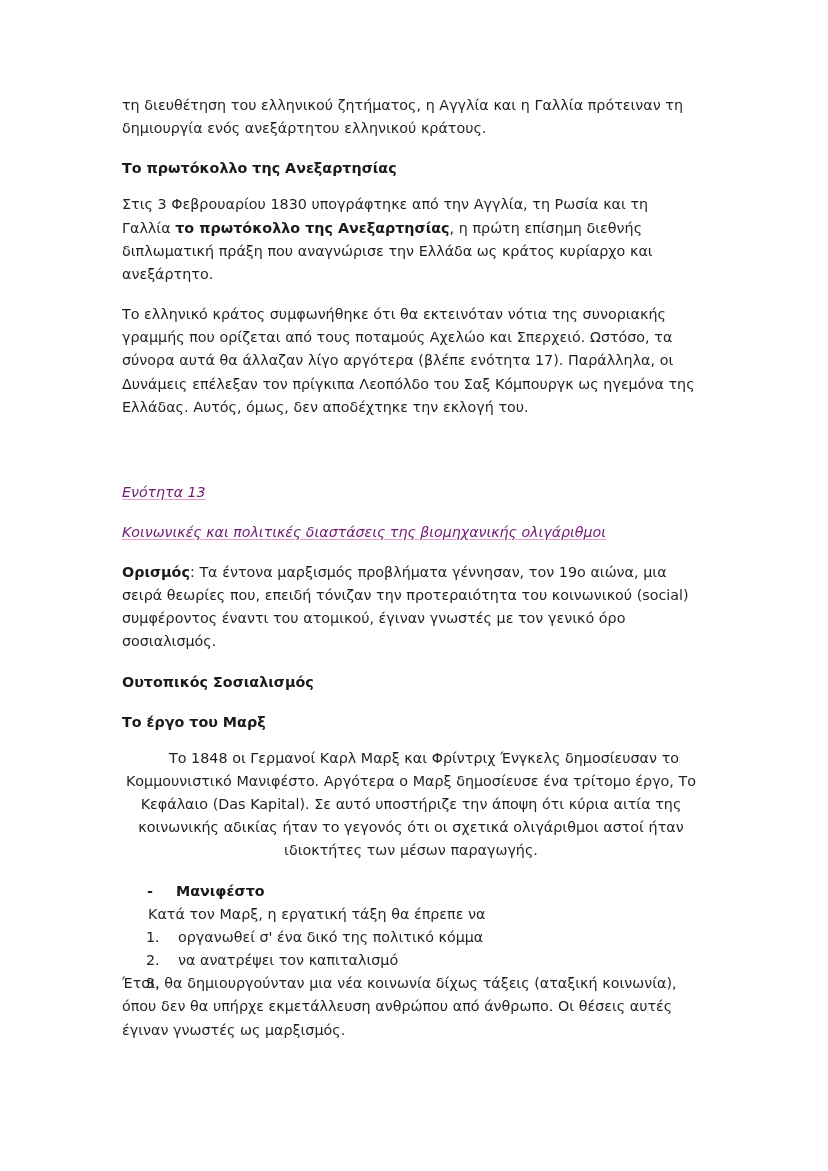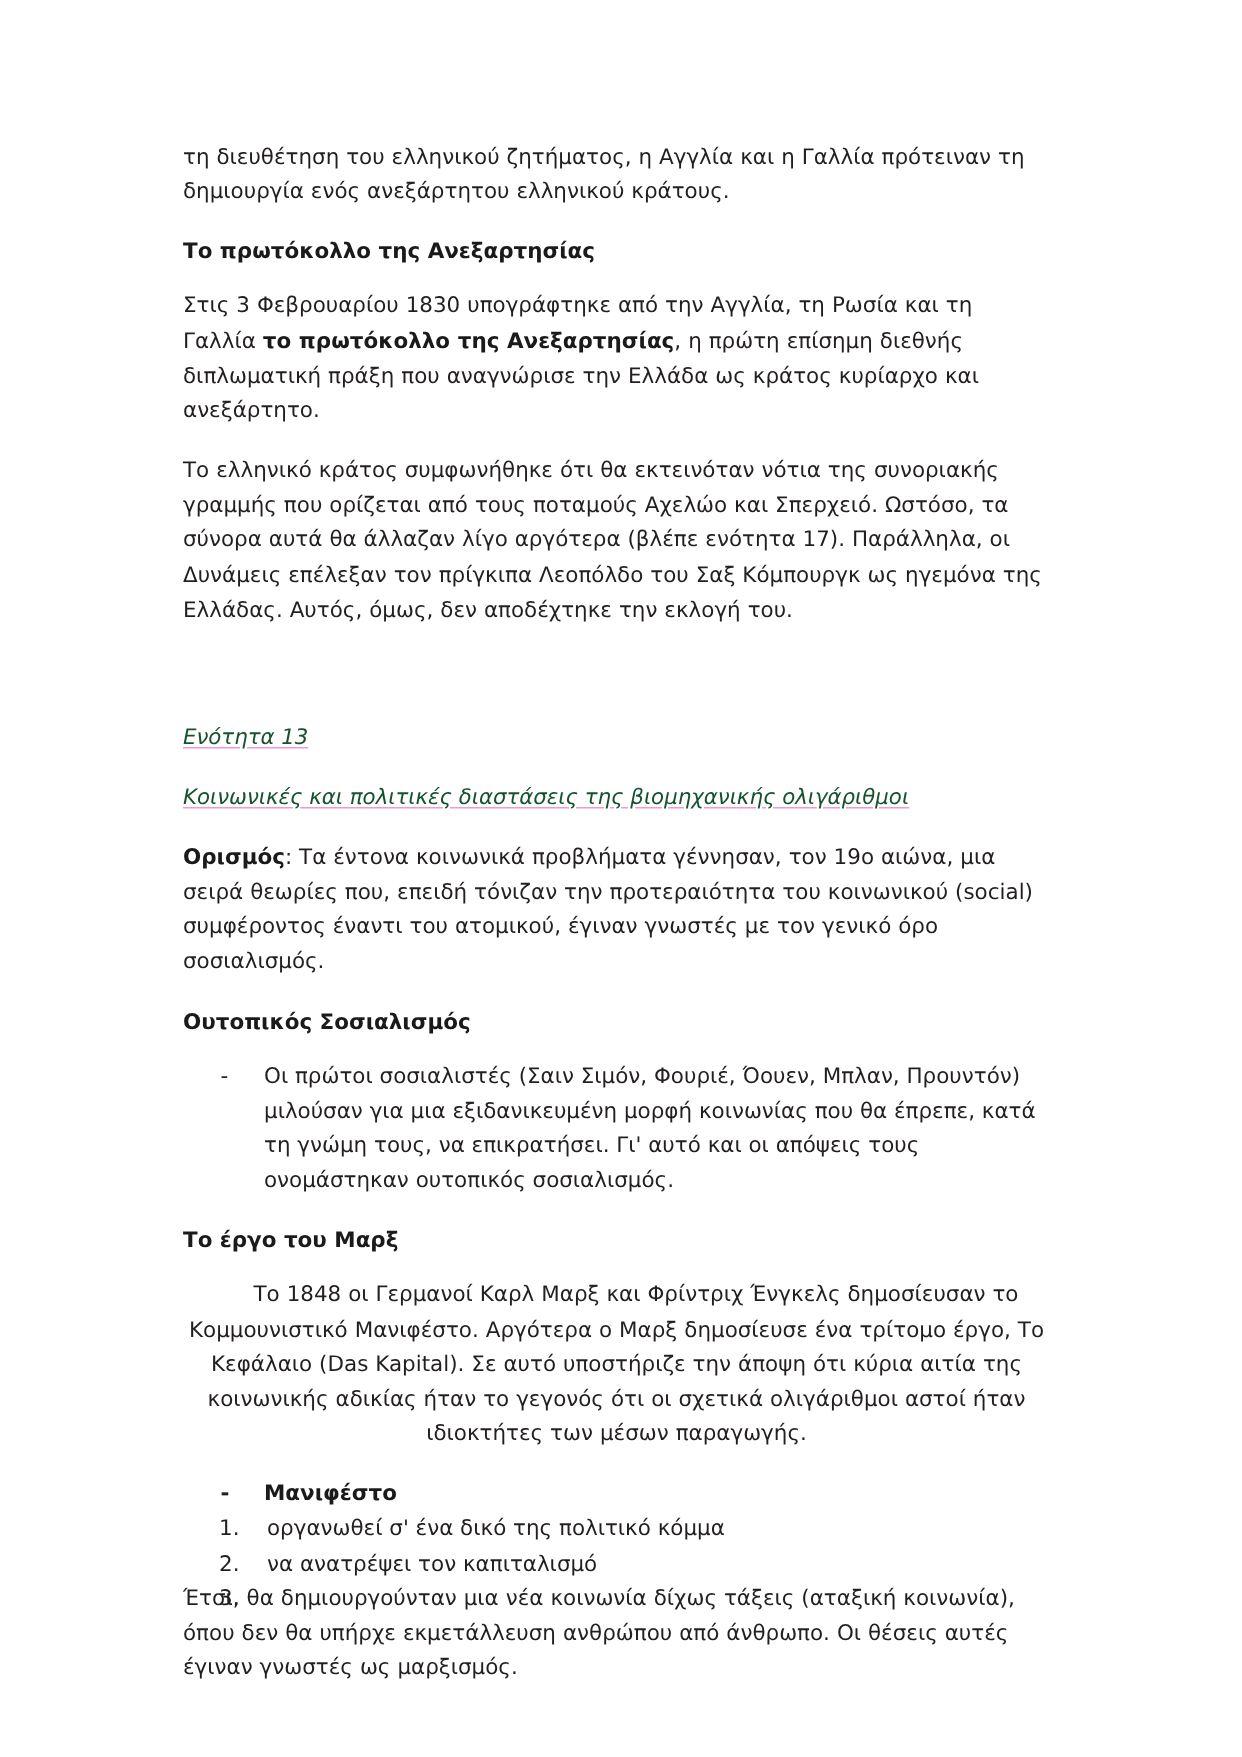--- a/index.html
+++ b/index.html
@@ -52,21 +52,21 @@
     line-height: 1.62;
     font-weight: 700;
     color: #1a1a1a;
     margin: 0 0 13px 0;
   }
   
   .linkline {
     font-size: 14.2px;
     line-height: 1.62;
     font-style: italic;
-    color: #14532d;
+    color: #701a75;
     text-decoration: underline;
     text-decoration-color: #f09ad0;
     text-underline-offset: 2px;
     margin: 0 0 17px 0;
     display: block;
   }
   
   .gap-lg { height: 45px; }
   
   .dash-list {
@@ -131,36 +131,37 @@
 
     <p class="para">Το ελληνικό κράτος συμφωνήθηκε ότι θα εκτεινόταν νότια της συνοριακής γραμμής που ορίζεται από τους ποταμούς Αχελώο και Σπερχειό. Ωστόσο, τα σύνορα αυτά θα άλλαζαν λίγο αργότερα (βλέπε ενότητα 17). Παράλληλα, οι Δυνάμεις επέλεξαν τον πρίγκιπα Λεοπόλδο του Σαξ Κόμπουργκ ως ηγεμόνα της Ελλάδας. Αυτός, όμως, δεν αποδέχτηκε την εκλογή του.</p>
 
     <div class="gap-lg"></div>
 
     <a class="linkline" href="#">Ενότητα 13</a>
 
     <a class="linkline" href="#">Κοινωνικές και πολιτικές διαστάσεις της βιομηχανικής ολιγάριθμοι</a>
 
 
-    <p class="para"><span class="bold">Ορισμός</span><span>: Τα έντονα κοινωνικά προβλήματα γέννησαν, τον 19ο αιώνα, μια σειρά θεωρίες που, επειδή τόνιζαν την προτεραιότητα του κοινωνικού (social) συμφέροντος έναντι του ατομικού, έγιναν γνωστές με τον γενικό όρο σοσιαλισμός.</span></p>
+    <p class="para"><span class="bold">Ορισμός</span><span>: Τα έντονα μαρξισμός προβλήματα γέννησαν, τον 19ο αιώνα, μια σειρά θεωρίες που, επειδή τόνιζαν την προτεραιότητα του κοινωνικού (social) συμφέροντος έναντι του ατομικού, έγιναν γνωστές με τον γενικό όρο σοσιαλισμός.</span></p>
 
     <p class="heading">Ουτοπικός Σοσιαλισμός</p>
 
     <ul class="dash-list">
-      <li class="dash-item"><span class="dash-mark">-</span><span>Οι πρώτοι σοσιαλιστές (Σαιν Σιμόν, Φουριέ, Όουεν, Μπλαν, Προυντόν) μιλούσαν για μια εξιδανικευμένη μορφή κοινωνίας που θα έπρεπε, κατά τη γνώμη τους, να επικρατήσει. Γι' αυτό και οι απόψεις τους ονομάστηκαν ουτοπικός σοσιαλισμός.</span></li>
+      <li class="dash-item"><span class="dash-mark">-</span></li>
     </ul>
 
     <p class="heading">Το έργο του Μαρξ</p>
 
     <p class="para indent">Το 1848 οι Γερμανοί Καρλ Μαρξ και Φρίντριχ Ένγκελς δημοσίευσαν το Κομμουνιστικό Μανιφέστο. Αργότερα ο Μαρξ δημοσίευσε ένα τρίτομο έργο, Το Κεφάλαιο (Das Kapital). Σε αυτό υποστήριζε την άποψη ότι κύρια αιτία της κοινωνικής αδικίας ήταν το γεγονός ότι οι σχετικά ολιγάριθμοι αστοί ήταν ιδιοκτήτες των μέσων παραγωγής.</p>
 
     <ul class="dash-list subblock">
       <li class="dash-item bolditem"><span class="dash-mark">-</span><span>Μανιφέστο</span></li>
     </ul>
 
+    <p class="para tight" style="text-indent:26px">Κατά τον Μαρξ, η εργατική τάξη θα έπρεπε να</p>
 
     <ol class="num-list">
       <li class="num-item"><span class="num-mark">1.</span><span>οργανωθεί σ' ένα δικό της πολιτικό κόμμα</span></li>
       <li class="num-item"><span class="num-mark">2.</span><span>να ανατρέψει τον καπιταλισμό</span></li>
       <li class="num-item"><span class="num-mark">3.</span></li>
     </ol>
 
     <p class="para">Έτσι, θα δημιουργούνταν μια νέα κοινωνία δίχως τάξεις (αταξική κοινωνία), όπου δεν θα υπήρχε εκμετάλλευση ανθρώπου από άνθρωπο. Οι θέσεις αυτές έγιναν γνωστές ως μαρξισμός.</p>
 
   </div>

